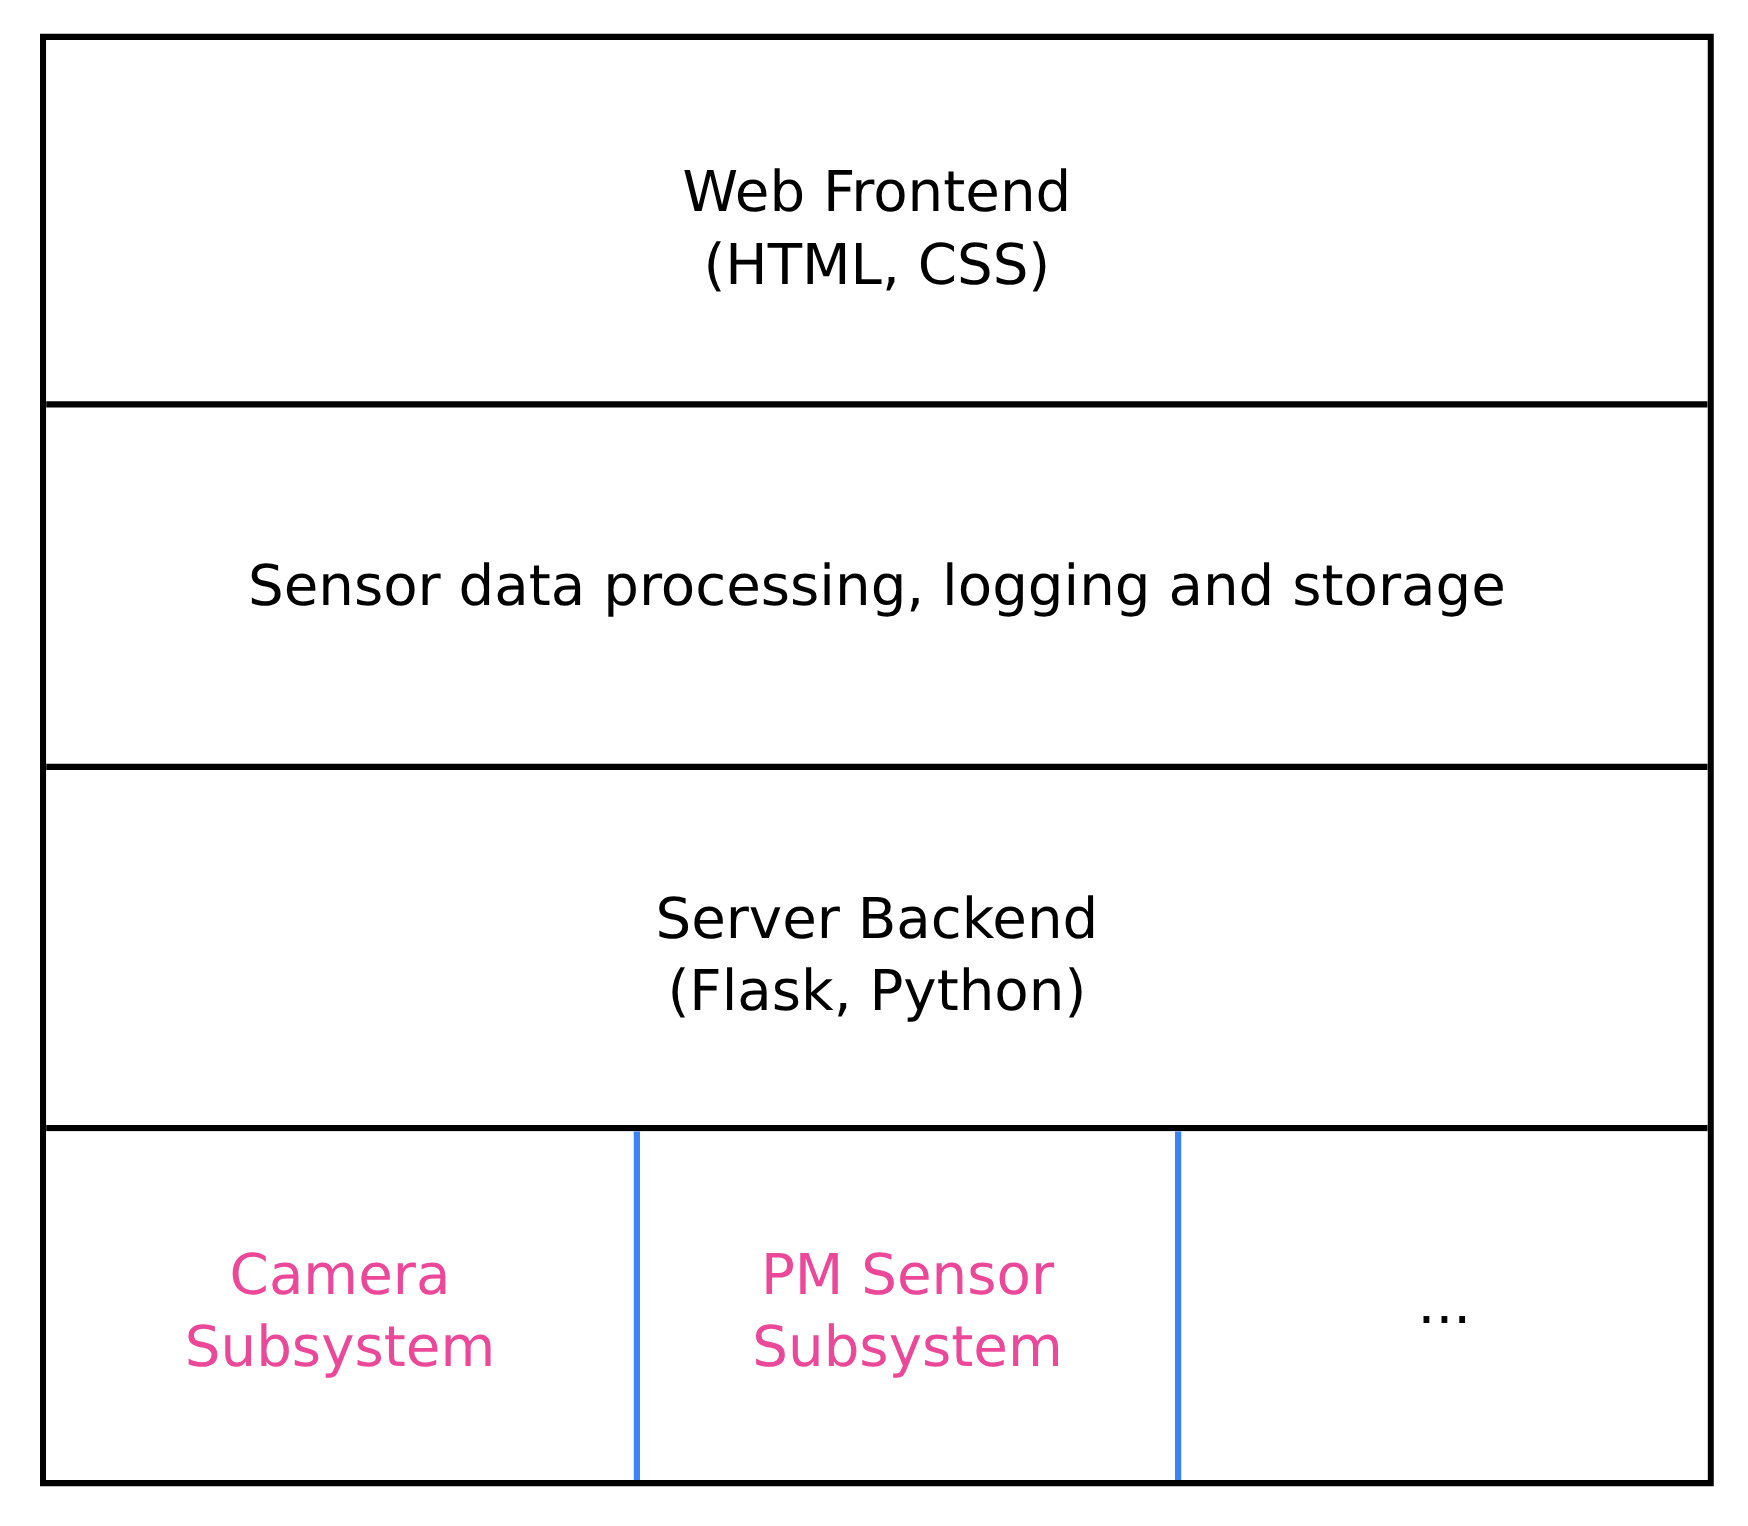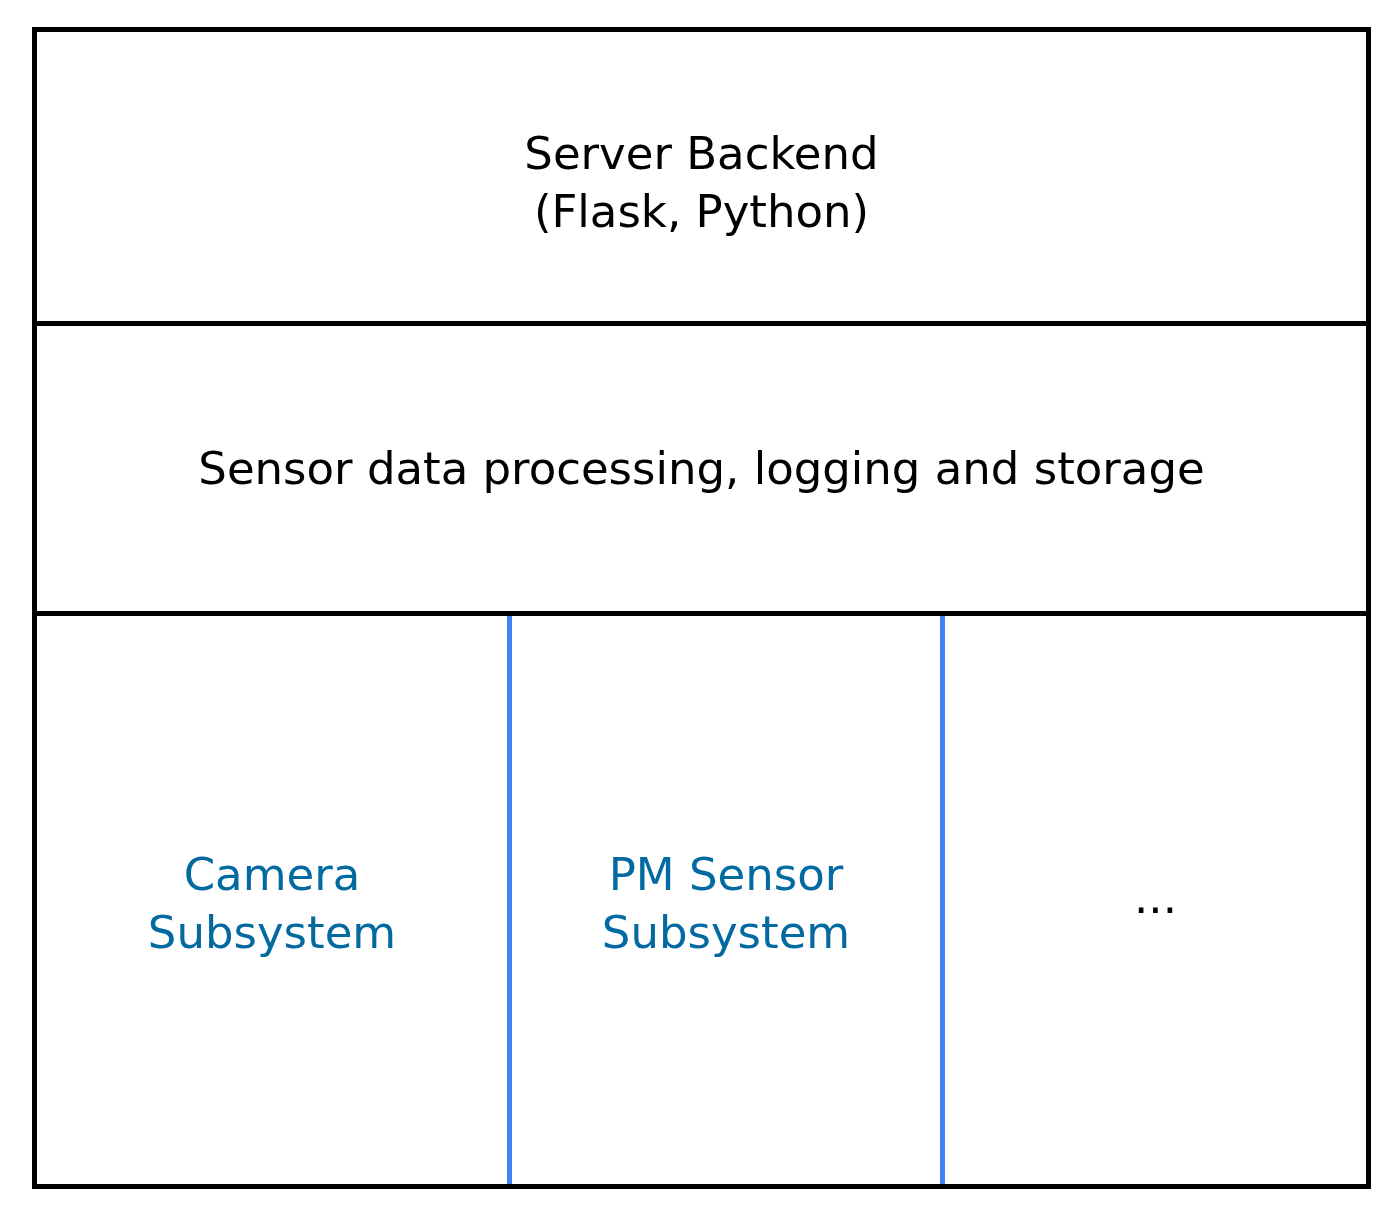--- a/index.html
+++ b/index.html
@@ -92,46 +92,50 @@
   }
   .cell-camera { width: 470px; }
   .cell-pm     { width: 433px; }
   .cell-more   { flex: 1 1 auto; }
 
   .subsystem-text {
     text-align: center;
     font-size: 45px;
     line-height: 58px;
     white-space: pre-line;
-    color: #0369a1;
+    color: #ec4899;
     transform: translateY(4px);
   }
   .ellipsis-text {
     text-align: center;
     font-size: 45px;
     line-height: 58px;
     color: #000000;
     transform: translateY(-2px);
   }
 </style>
 </head>
 <body>
 
 <div id="diagram-canvas">
 
   <div class="stack-frame">
 
+    <div class="layer layer-frontend">
+      <div class="layer-text">Web Frontend
+(HTML, CSS)</div>
+    </div>
+
+    <div class="layer layer-sensor">
+      <div class="layer-text">Sensor data processing, logging and storage</div>
+    </div>
 
     <div class="layer layer-backend">
       <div class="layer-text">Server Backend
 (Flask, Python)</div>
-    </div>
-
-    <div class="layer layer-sensor">
-      <div class="layer-text">Sensor data processing, logging and storage</div>
     </div>
 
     <div class="layer layer-subsystems">
       <div class="subsystem-row">
 
         <div class="subsystem-cell cell-camera">
           <div class="subsystem-text">Camera
 Subsystem</div>
         </div>
 

